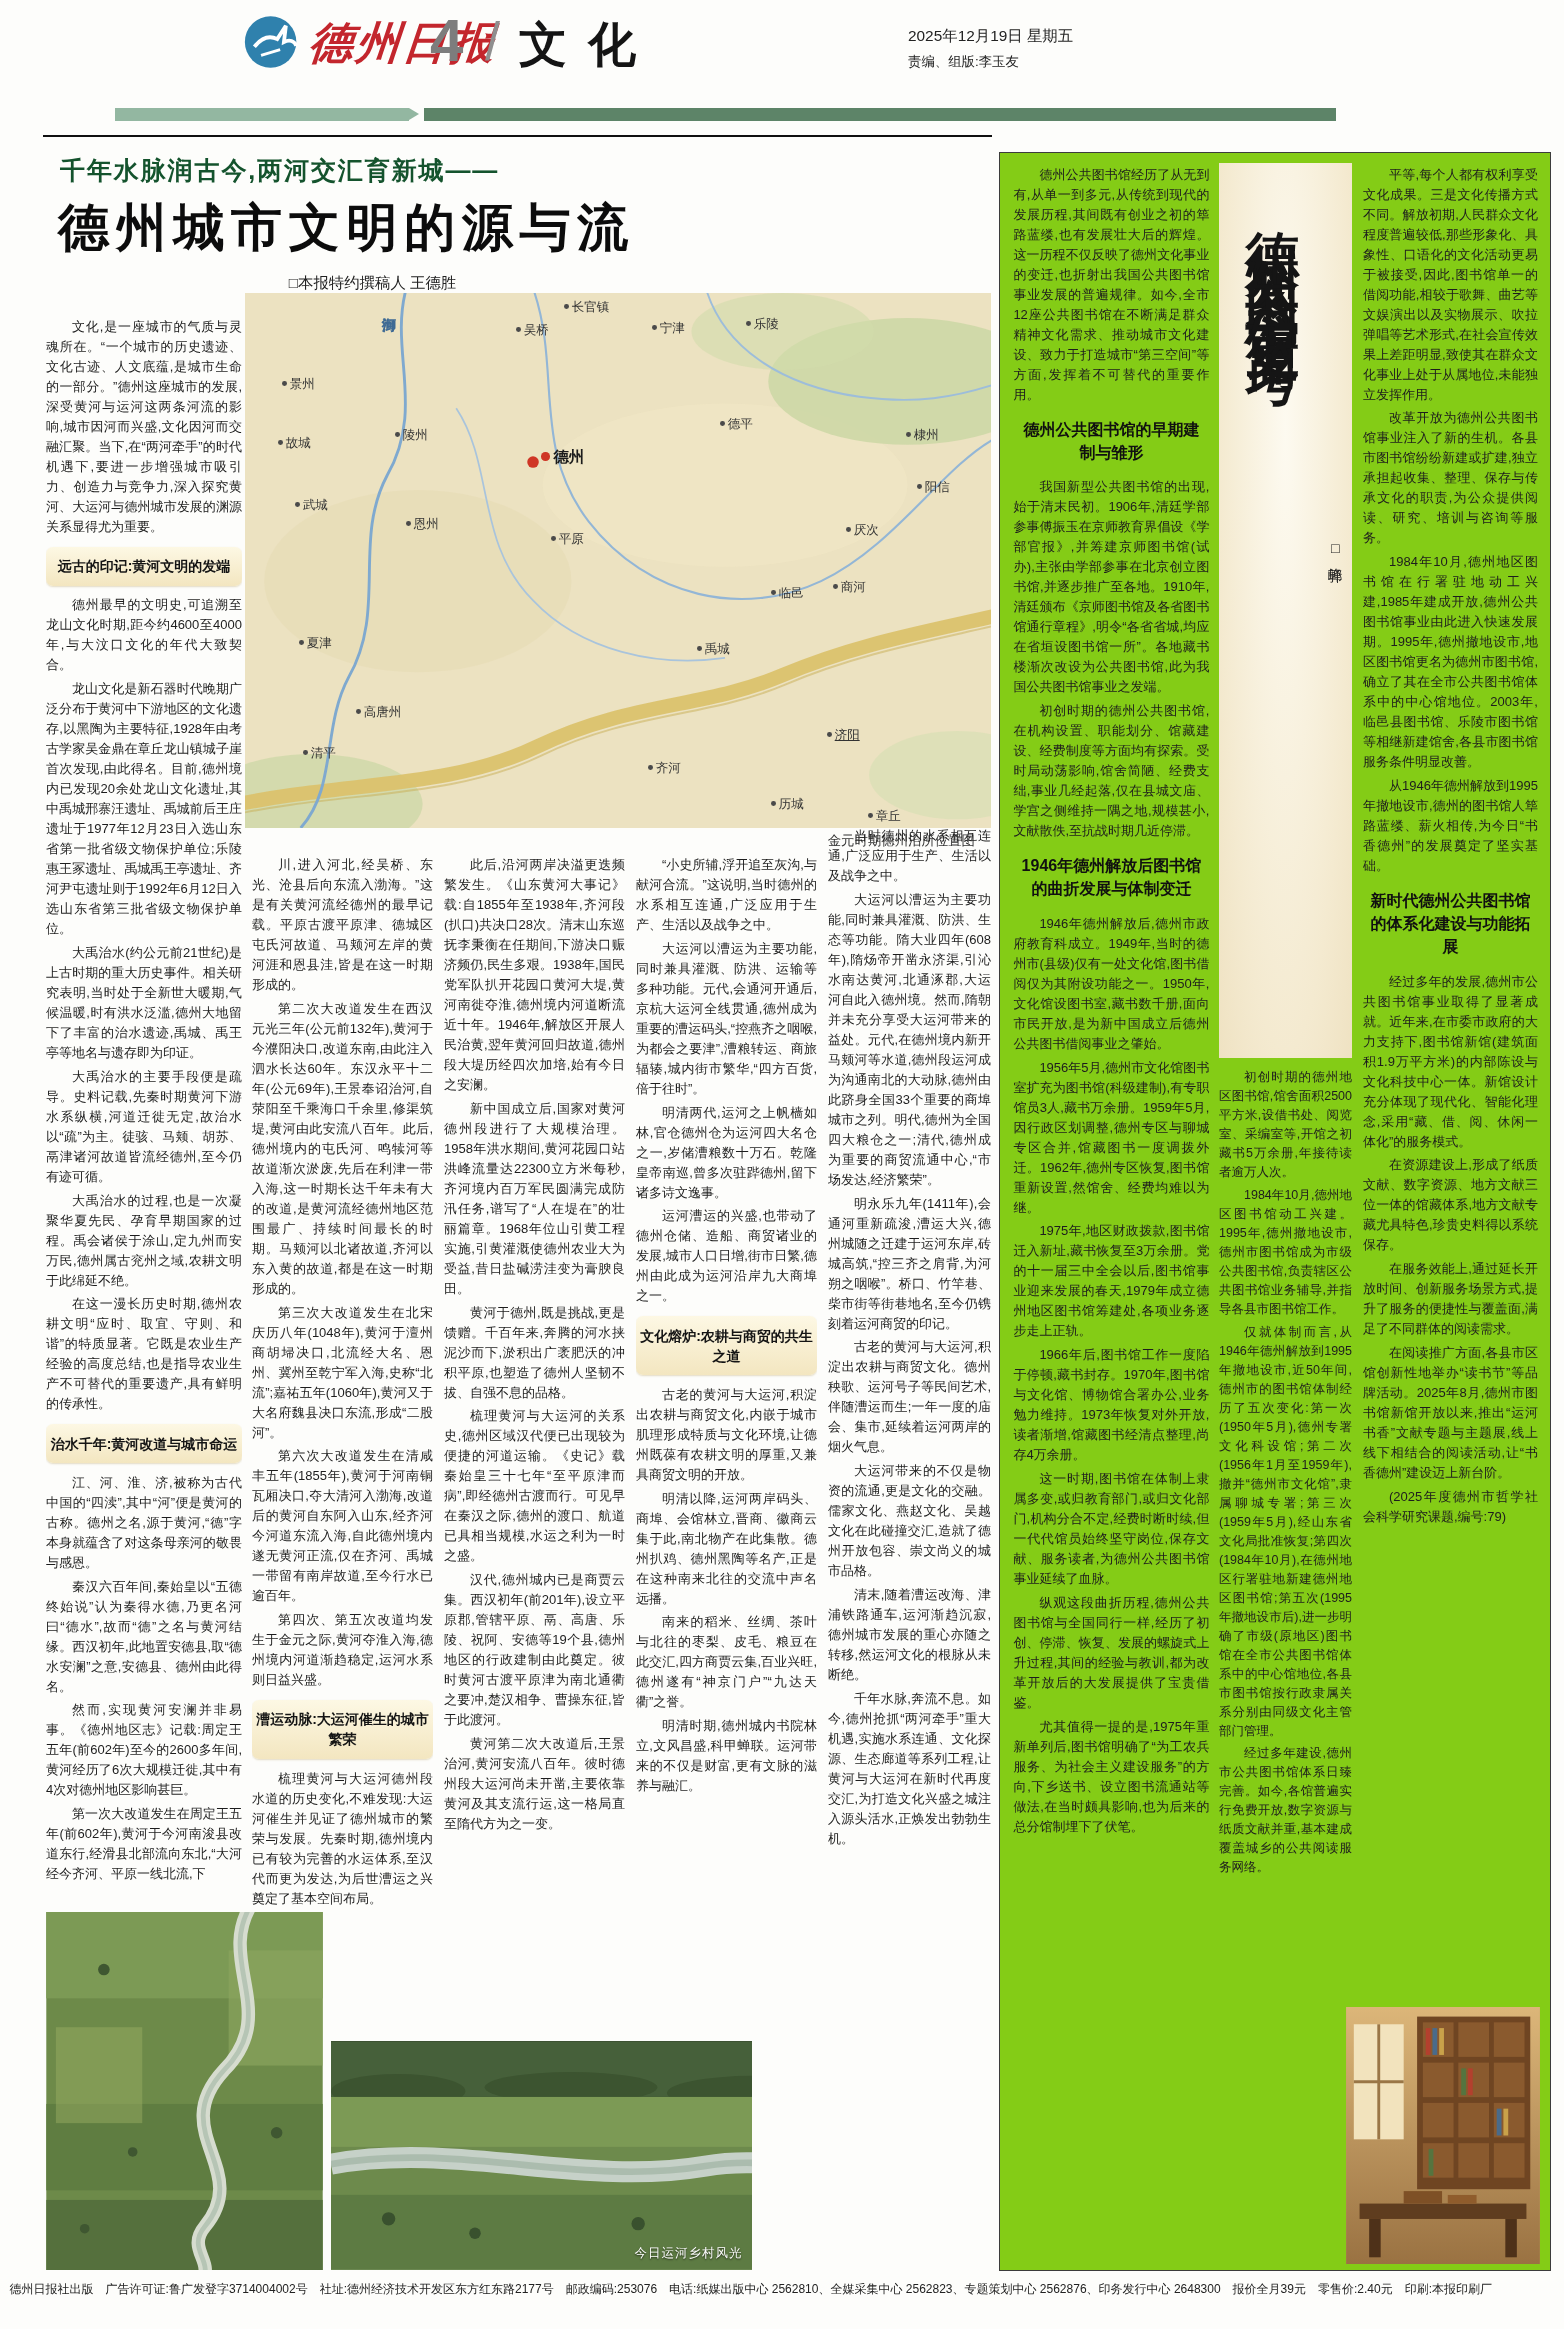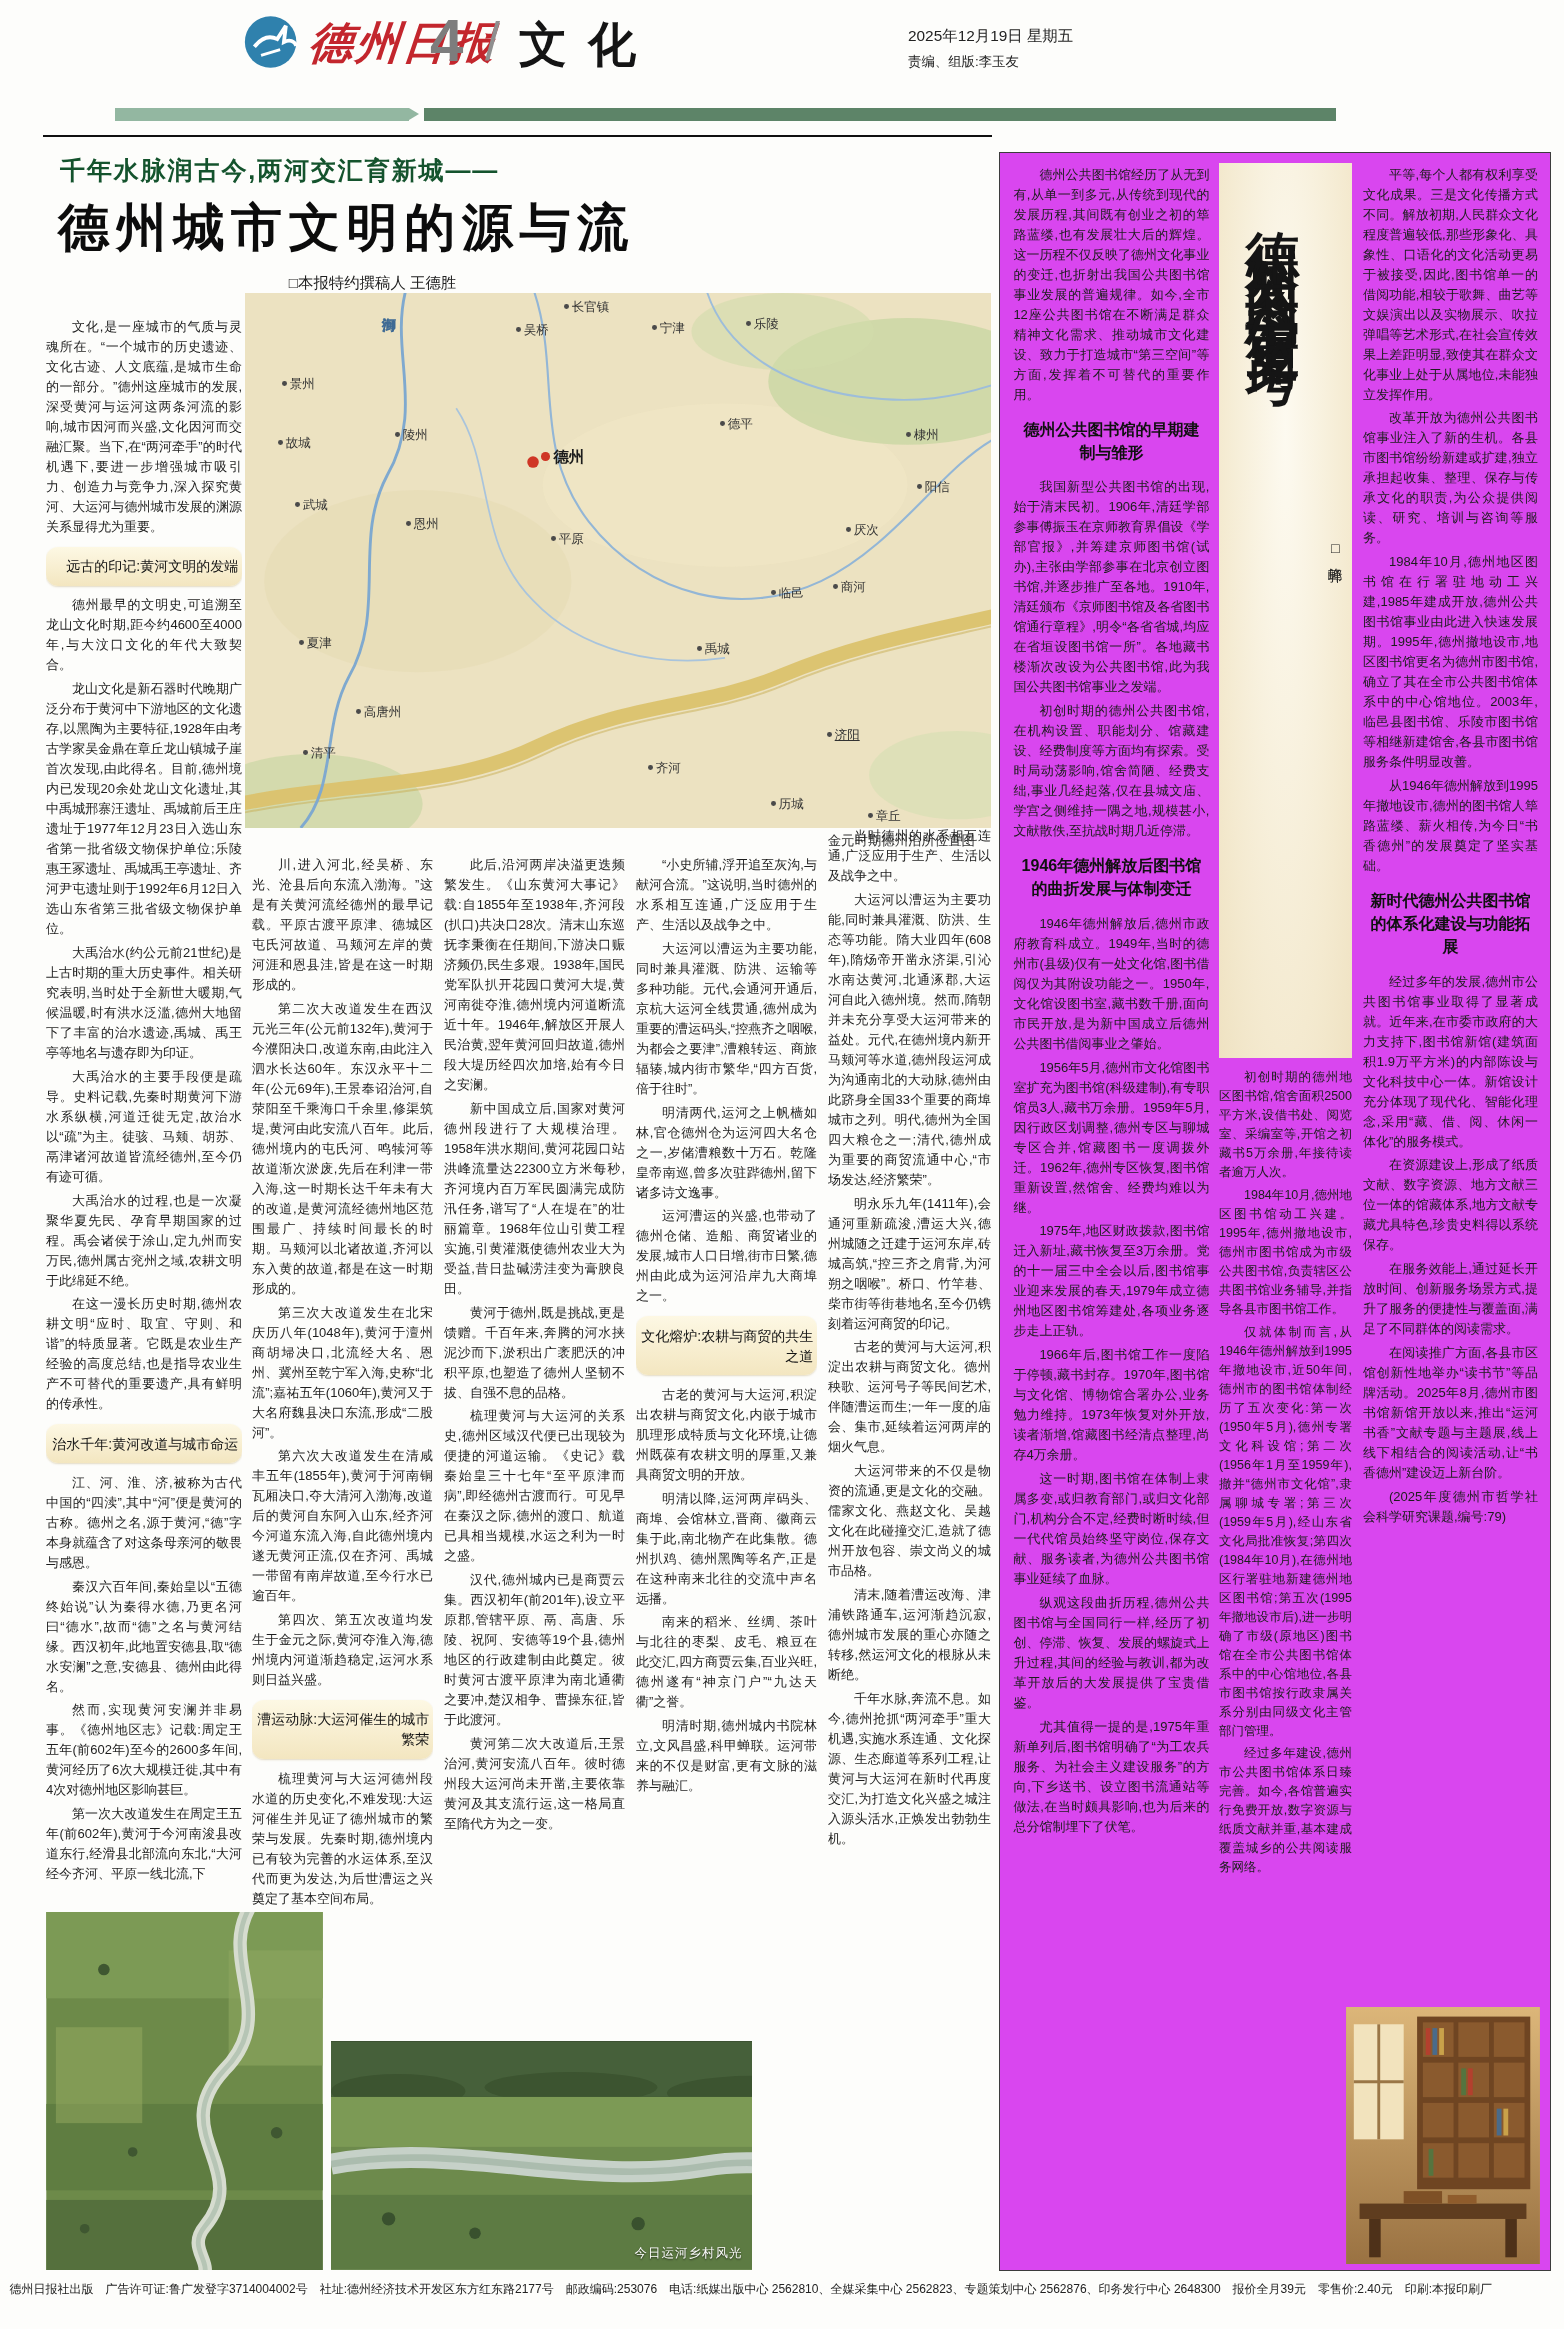--- a/index.html
+++ b/index.html
@@ -22,37 +22,37 @@
            border-bottom:6.7px solid transparent;border-left:10.6px solid #93b7a1;}
   .bar-dark{position:absolute;left:424px;top:108px;width:912px;height:13.4px;background:#5d8468;}
   .top-rule{position:absolute;left:43px;top:135px;width:949px;height:1.9px;background:#101010;}
   
   .kicker{position:absolute;left:60px;top:154px;font-size:25px;font-weight:700;letter-spacing:1.9px;color:#14532d;}
   .headline{position:absolute;left:58px;top:194px;font-size:51px;font-weight:900;letter-spacing:6.7px;color:#0c0c0c;}
   .byline{position:absolute;left:46px;top:273px;width:653px;text-align:center;font-size:15.4px;color:#222;}
   
   .col{position:absolute;font-size:13px;line-height:20px;text-align:justify;color:#1d1d1d;overflow:hidden;}
   .col p{margin:0 0 3.8px;text-indent:2em;}
-  .sec-box{background:linear-gradient(180deg,#fdf8e4,#f3e6c0);border-radius:12px;padding:9.6px 3.8px;
-           text-align:right;font-weight:normal;font-size:14px;color:#141414;margin:9.6px 0;text-indent:0;
+  .sec-box{background:linear-gradient(180deg,#fdf8e4,#f3e6c0);border-radius:7px;padding:9.6px 3.8px;
+           text-align:center;font-weight:bold;font-size:14px;color:#141414;margin:9.6px 0;text-indent:0;
            box-shadow:0 1px 1.9px rgba(150,120,40,.25);}
   
   .map{position:absolute;left:245px;top:293px;width:746px;height:535px;background:#ede3c2;overflow:hidden;}
   .map svg{position:absolute;left:0;top:0;}
   .map-label{position:absolute;font-size:12.5px;color:#333;white-space:nowrap;font-family:"Liberation Serif","DejaVu Serif",serif;}
   .map-label.dot::before{content:"";display:inline-block;width:4.8px;height:4.8px;border-radius:50%;
            background:#4a4a4a;margin-right:2.9px;vertical-align:1.9px;}
   .map-label.city{font-size:15.4px;font-weight:bold;color:#1c1c1c;}
   .map-label.city::before{content:"";display:inline-block;width:8.6px;height:8.6px;border-radius:50%;
            background:#cf3626;margin-right:3.8px;vertical-align:1px;}
   .map-label.vert{writing-mode:vertical-rl;text-orientation:upright;color:#3f6astrip;}
   .map-label.vert{writing-mode:vertical-rl;text-orientation:upright;color:#3f6a94;font-weight:bold;font-size:14.4px;}
   .map-caption{position:absolute;left:245px;top:832px;width:730px;text-align:right;font-size:13.4px;color:#333;}
   
-  .lib-box{position:absolute;left:999px;top:152px;width:550px;height:2117px;border:1px solid #3c3c3c;background:#d946ef;}
+  .lib-box{position:absolute;left:999px;top:152px;width:550px;height:2117px;border:1px solid #3c3c3c;background:#84cc16;}
   .lib-subhead{font-weight:bold;font-size:16px;line-height:23px;text-align:center;margin:13.4px 5.8px;text-indent:0;color:#101010;}
   .lib-title-block{position:absolute;left:219px;top:9.6px;width:133px;height:895px;
            background:radial-gradient(ellipse at 50% 30%,#fdfaf0 0%,#f4ead0 70%,#efe2c2 100%);}
   .lib-title{position:absolute;left:17.3px;top:25px;writing-mode:vertical-rl;text-orientation:upright;
            font-size:54px;font-weight:900;letter-spacing:13.4px;color:#151515;}
   .lib-author{position:absolute;right:7.7px;top:377px;writing-mode:vertical-rl;text-orientation:upright;
            font-size:14.4px;color:#222;}
   
   .photo{position:absolute;overflow:hidden;}
   .photo-caption{position:absolute;right:9.6px;bottom:7.7px;color:#fff;font-size:12.5px;letter-spacing:1px;

